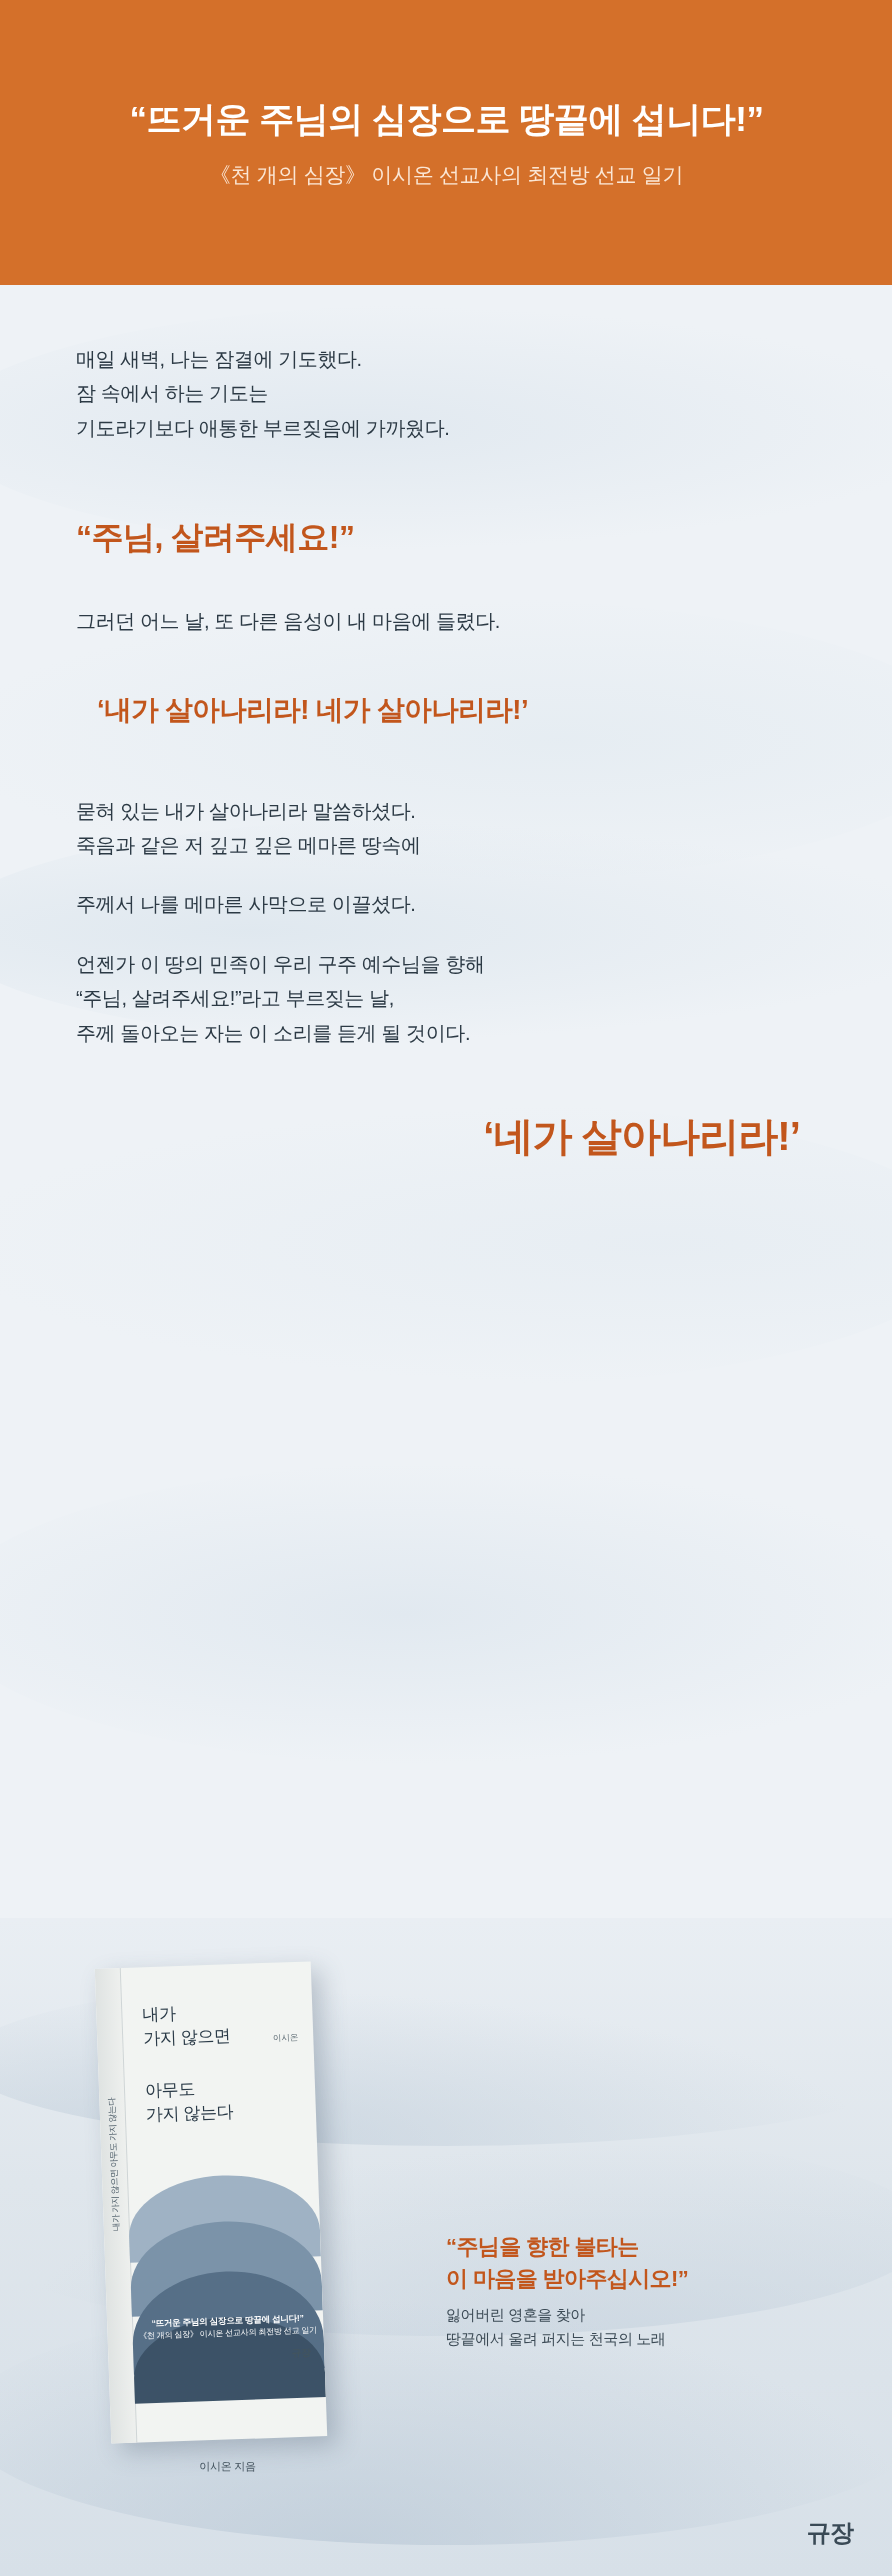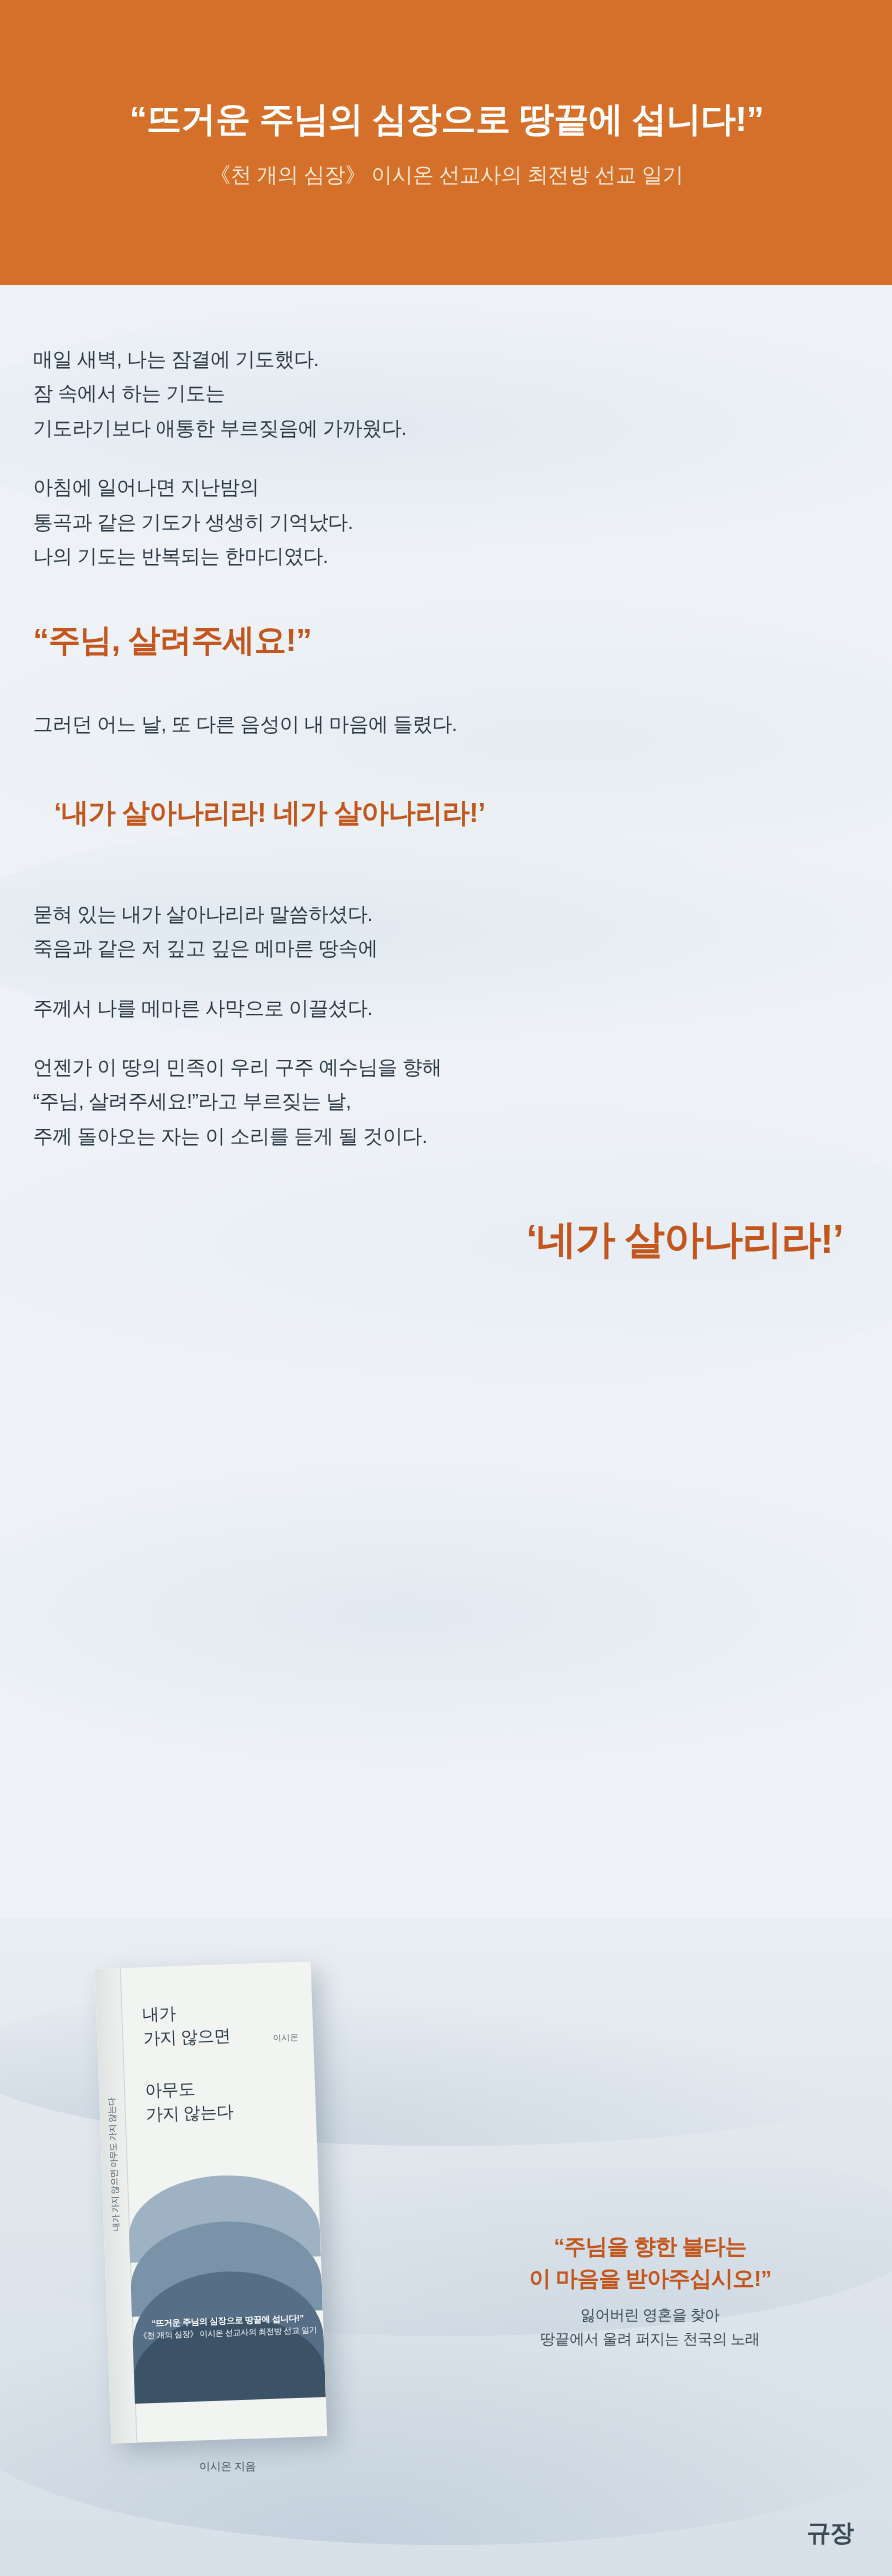--- a/index.html
+++ b/index.html
@@ -68,21 +68,21 @@
   }
   .wash-1 { top: 19px;  height: 247px; background: radial-gradient(ellipse at 40% 50%, #dde6ee 0%, rgba(238,242,246,0) 70%); }
   .wash-2 { top: 313px; height: 285px; background: radial-gradient(ellipse at 60% 50%, #e3ebf1 0%, rgba(238,242,246,0) 70%); }
   .wash-3 { top: 532px; height: 228px; background: radial-gradient(ellipse at 30% 50%, #dbe5ed 0%, rgba(238,242,246,0) 70%); }
   .wash-4 { top: 817px; height: 285px; background: radial-gradient(ellipse at 70% 50%, #e5ecf2 0%, rgba(238,242,246,0) 70%); }
   .wash-5 { top: 1177px; height: 304px; background: radial-gradient(ellipse at 45% 50%, #dde6ee 0%, rgba(238,242,246,0) 70%); }
 
   .content {
     position: relative;
     z-index: 2;
-    padding: 0 33px;
+    padding: 0 76px;
   }
   .para {
     color: #2c3a45;
     font-size: 20px;
     line-height: 1.72;
     letter-spacing: -0.4px;
   }
   .para-gap { height: 25px; }
 
   .quote-right {
@@ -222,21 +222,20 @@
     color: #44545f;
     letter-spacing: -0.3px;
   }
 
   
   .promo {
     position: absolute;
     left: 446px;
     top: 313px;
     width: 408px;
-    text-align: center;
   }
   .promo-head {
     color: #c2561c;
     font-size: 22px;
     font-weight: bold;
     line-height: 1.45;
     letter-spacing: -0.6px;
   }
   .promo-sub {
     margin-top: 8px;
@@ -276,25 +275,20 @@
       <div style="height:57px"></div>
 
       <div class="para">
         <div>매일 새벽, 나는 잠결에 기도했다.</div>
         <div>잠 속에서 하는 기도는</div>
         <div>기도라기보다 애통한 부르짖음에 가까웠다.</div>
       </div>
 
       <div class="para-gap"></div>
 
-      <div class="para">
-        <div>아침에 일어나면 지난밤의</div>
-        <div>통곡과 같은 기도가 생생히 기억났다.</div>
-        <div>나의 기도는 반복되는 한마디였다.</div>
-      </div>
 
       <div style="height:46px"></div>
 
       <div class="quote-right">“주님, 살려주세요!”</div>
 
       <div style="height:44px"></div>
 
       <div class="para">
         <div>그러던 어느 날, 또 다른 음성이 내 마음에 들렸다.</div>
       </div>

